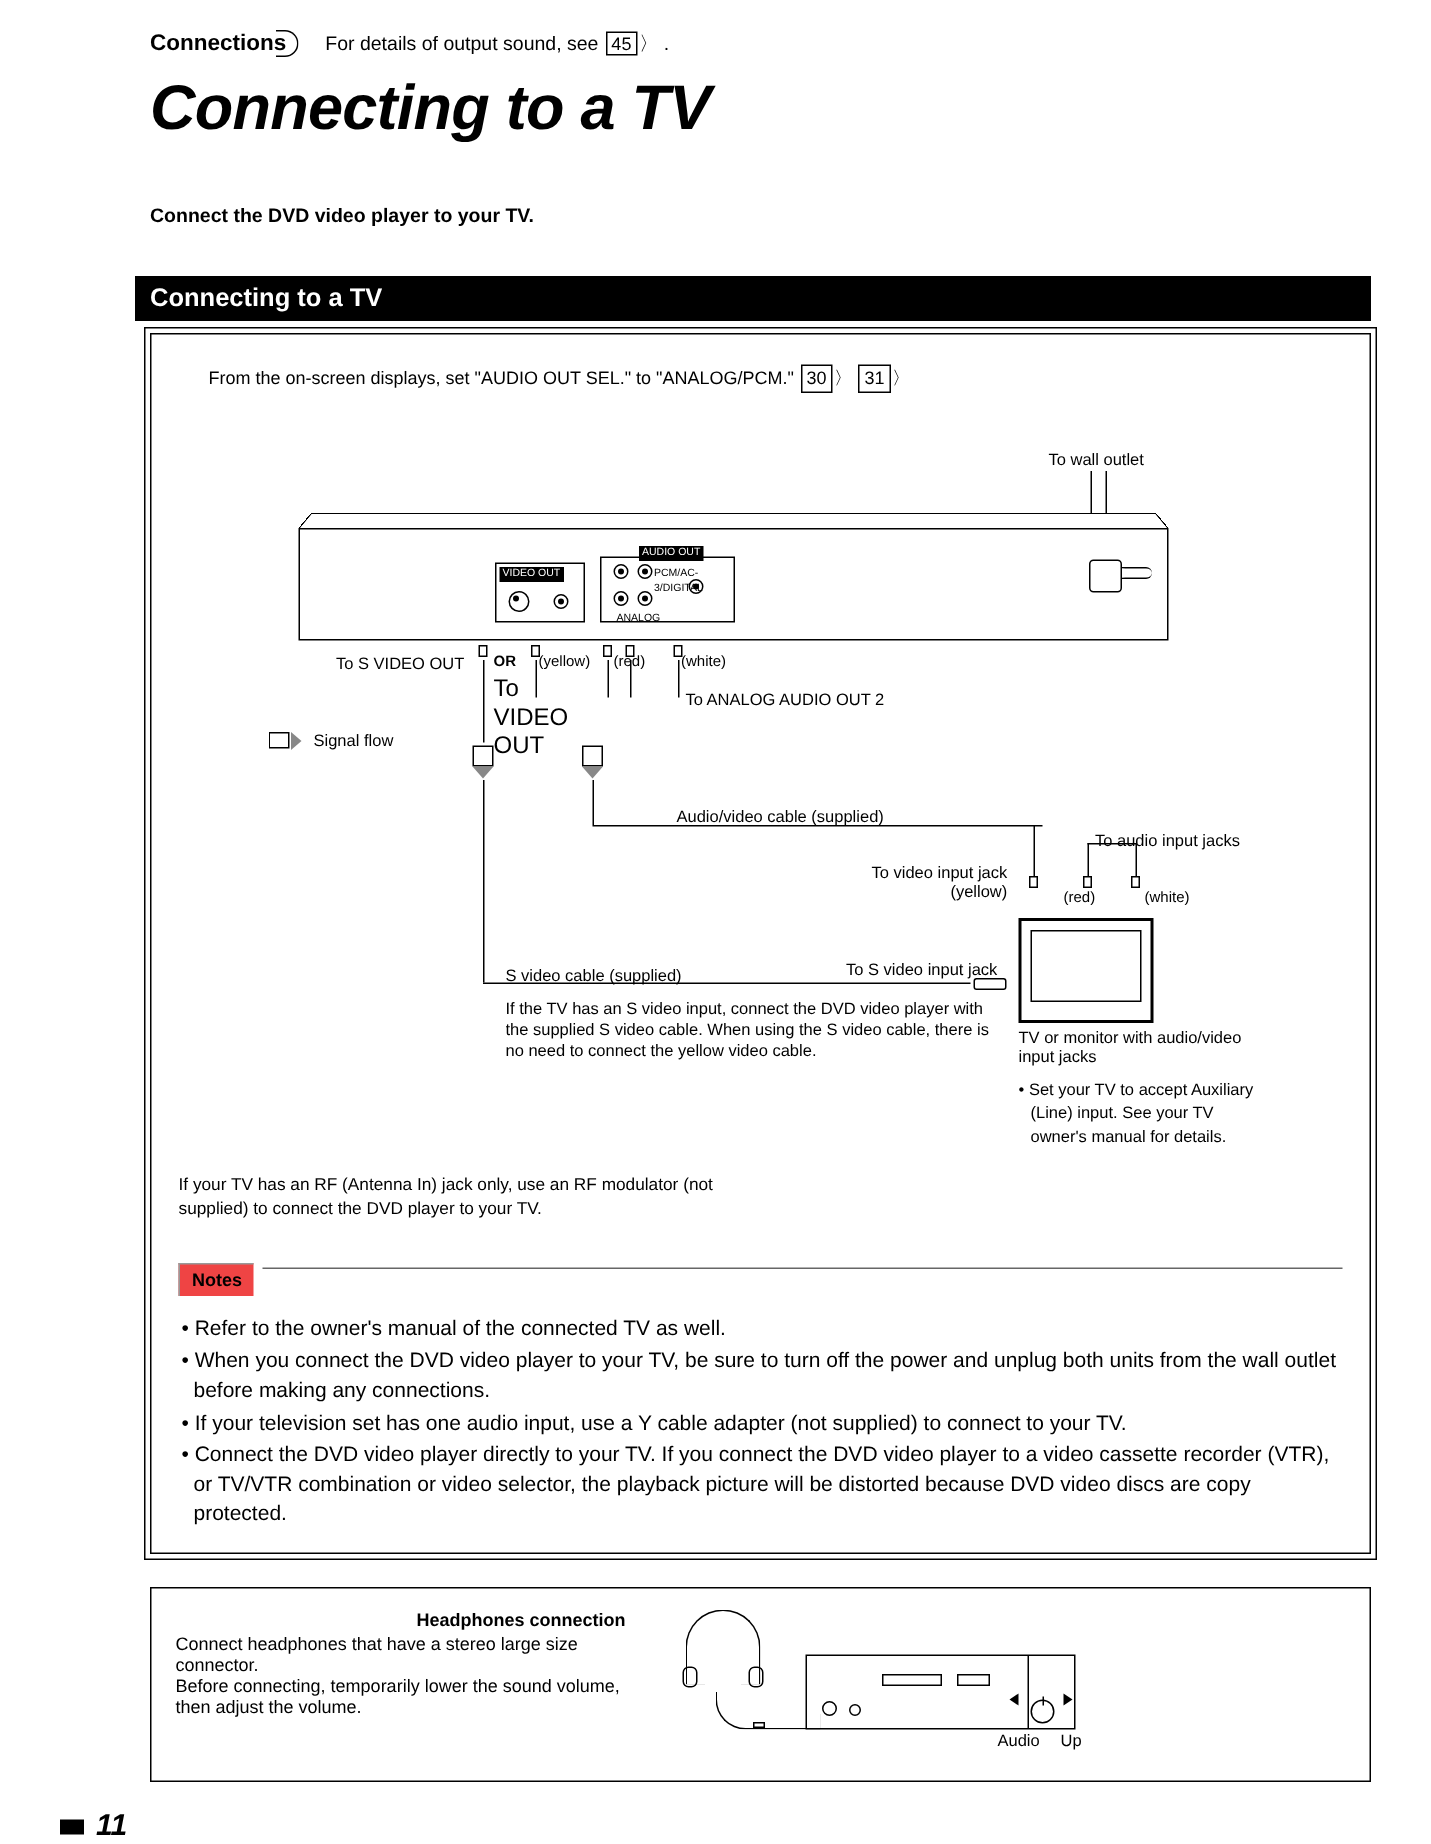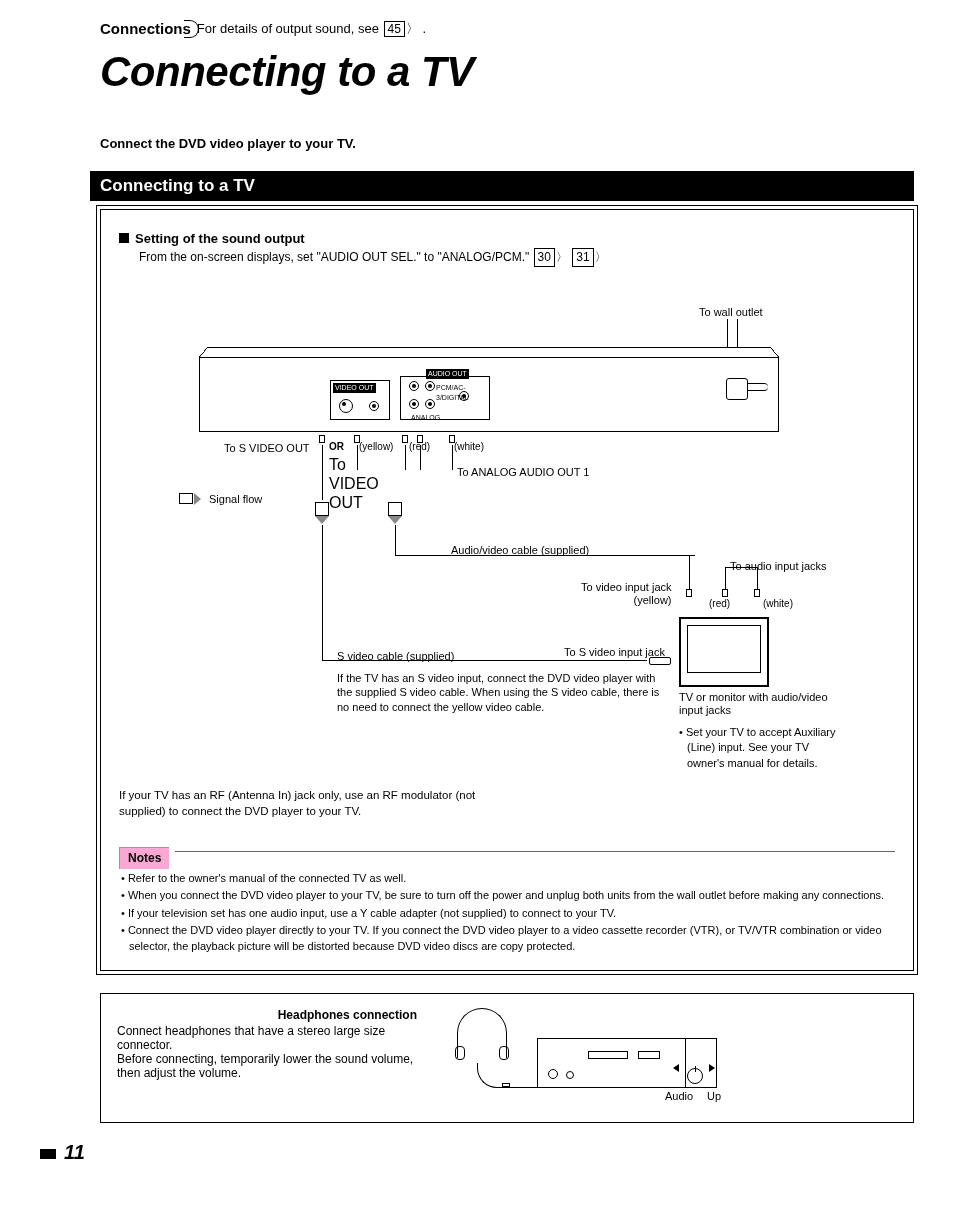--- a/index.html
+++ b/index.html
@@ -7,20 +7,21 @@
     font-family: Arial, Helvetica, sans-serif;
     background: #fff;
     width: 954px;
     margin: 0 auto;
     color: #000;
     padding: 20px 40px 20px 100px;
   }
   .header-row {
     display: flex;
     align-items: center;
+    gap: 20px;
     margin-bottom: 10px;
   }
   .conn-label-wrap {
     display: inline-block;
     position: relative;
   }
   .conn-label-wrap::after {
     content: "";
     position: absolute;
     right: -2px;
@@ -40,21 +41,21 @@
     margin: 0 1px;
   }
   h1.main-title {
     font-family: Arial, sans-serif;
     font-weight: bold;
     font-style: italic;
     font-size: 42px;
     margin: 10px 0 40px 0;
     letter-spacing: -0.5px;
   }
-  .intro { font-weight: bold; font-size: 13px; margin-bottom: 20px; }
+  .intro { font-weight: bold; font-size: 13px; margin-bottom: 33px; }
   .section-bar {
     background: #000;
     color: #fff;
     font-weight: bold;
     font-size: 17px;
     padding: 5px 10px;
     margin-left: -10px;
   }
   .main-box {
     border: 3px double #000;
@@ -159,32 +160,32 @@
     border: 1px solid #000;
   }
   .plug {
     position: absolute;
     width: 6px; height: 8px;
     border: 1px solid #000;
   }
   .rf-note { margin-top: 20px; font-size: 11.5px; max-width: 360px; }
   .notes-label {
     display: inline-block;
-    background: #f9a8d4;
+    background: #ef4444;
     border-top: 1px solid #999;
     border-left: 1px solid #999;
     padding: 2px 8px;
     font-weight: bold;
     font-size: 12px;
     margin-top: 14px;
   }
   .notes-list {
     list-style: none;
-    margin-top: 2px;
-    font-size: 11px;
+    margin-top: 12px;
+    font-size: 14px;
   }
   .notes-list li { padding-left: 10px; text-indent: -8px; margin-bottom: 2px; }
   .notes-list li::before { content: "• "; }
   .headphone-box {
     border: 1px solid #000;
     margin-top: 22px;
     padding: 14px 16px;
     display: flex;
     gap: 30px;
     font-size: 12px;
@@ -224,21 +225,20 @@
   </span>
 </div>
 
 <h1 class="main-title">Connecting to a TV</h1>
 
 <p class="intro">Connect the DVD video player to your TV.</p>
 
 <div class="section-bar">Connecting to a TV</div>
 
 <div class="main-box">
-  <div class="sub-heading">Setting of the sound output</div>
   <div class="sub-body">
     <span>From the on-screen displays, set "AUDIO OUT SEL." to "ANALOG/PCM." </span><span class="page-ref">30</span><span>〉</span>
     <span class="page-ref">31</span><span>〉</span>
   </div>
 
   <div class="diagram-area">
 
     <span class="label" style="left:580px;top:8px;">To wall outlet</span>
     <div class="cable-v" style="left:608px;top:22px;height:28px;"></div>
     <div class="cable-v" style="left:618px;top:22px;height:28px;"></div>
@@ -268,21 +268,21 @@
     </div>
 
     <span class="label" style="left:105px;top:144px;">To S VIDEO OUT</span>
     <span class="label" style="left:210px;top:143px;font-weight:bold;font-size:10px;">OR</span>
     <span class="label" style="left:240px;top:143px;font-size:10px;">(yellow)</span>
     <span class="label" style="left:290px;top:143px;font-size:10px;">(red)</span>
     <span class="label" style="left:335px;top:143px;font-size:10px;">(white)</span>
     <span class="label" style="left:210px;top:158px;font-size:16px;white-space:pre-line;line-height:1.2;">To
 VIDEO
 OUT</span>
-    <span class="label" style="left:338px;top:168px;font-size:11px;">To ANALOG AUDIO OUT 1</span>
+    <span class="label" style="left:338px;top:168px;font-size:11px;">To ANALOG AUDIO OUT 2</span>
 
     <div class="arrow-right" style="left:60px;top:196px;"></div>
     <span class="label" style="left:90px;top:195px;">Signal flow</span>
 
     <div class="plug" style="left:200px;top:138px;"></div>
     <div class="plug" style="left:235px;top:138px;"></div>
     <div class="plug" style="left:283px;top:138px;"></div>
     <div class="plug" style="left:298px;top:138px;"></div>
     <div class="plug" style="left:330px;top:138px;"></div>
 

